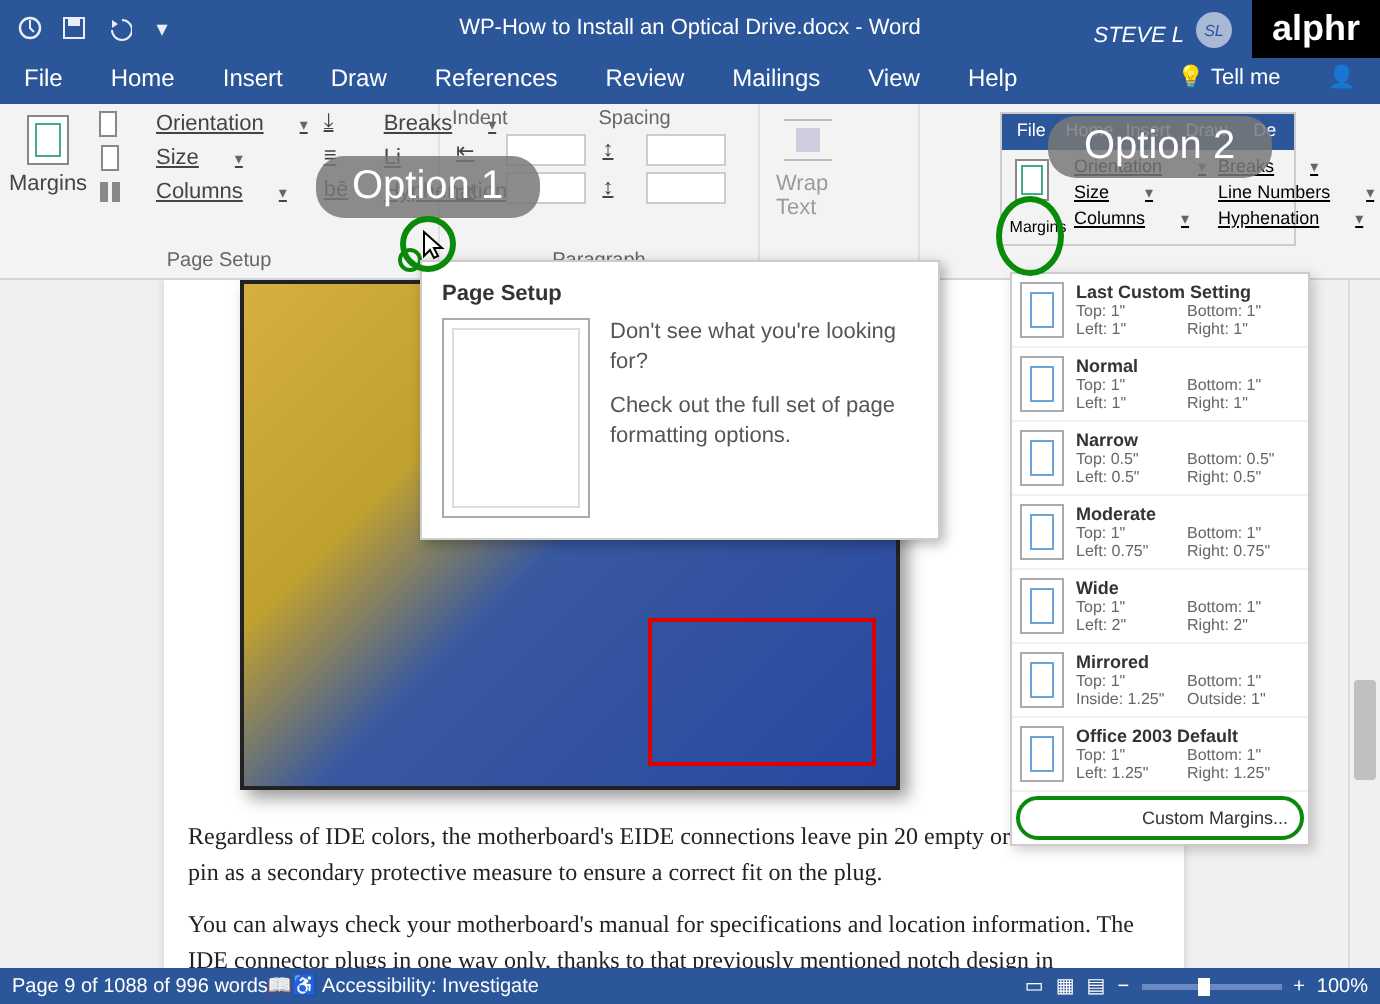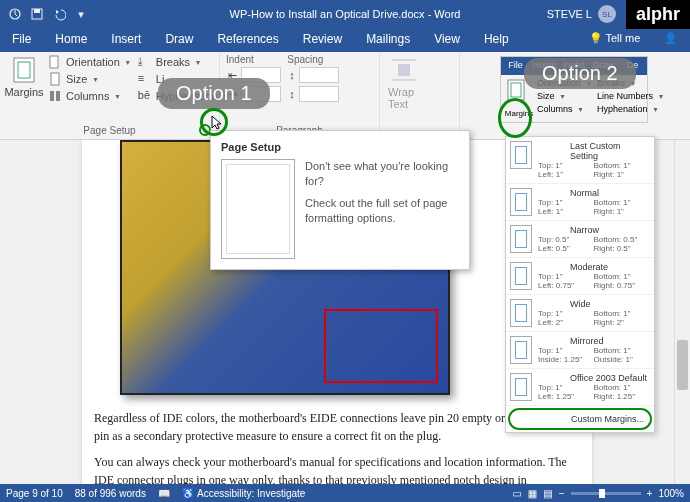--- a/index.html
+++ b/index.html
@@ -2,40 +2,40 @@
 <html><head>
 <meta charset="utf-8">
 <style>
 * { margin:0; padding:0; box-sizing:border-box; font-family:"Segoe UI",Arial,sans-serif; }
 body { width:690px; height:502px; background:#fff; overflow:hidden; position:relative; font-size:11px; }
 
 .titlebar { height:28px; background:#2b579a; color:#fff; display:flex; align-items:center; position:relative; }
 .tb-left { display:flex; gap:8px; padding-left:8px; }
 .tb-icon { width:14px; height:14px; display:flex; align-items:center; justify-content:center; opacity:0.9; }
 .tb-title { position:absolute; left:50%; transform:translateX(-50%); font-size:11px; }
-.tb-right { margin-left:auto; display:flex; align-items:center; gap:6px; padding-right:6px; }
+.tb-right { margin-left:auto; display:flex; align-items:flex-end; gap:6px; padding-right:6px;font-style:italic; }
 .avatar { width:18px; height:18px; border-radius:50%; background:#a9b8d4; display:flex; align-items:center; justify-content:center; font-size:8px; color:#2b579a; }
 .winbtn { width:28px; height:20px; display:flex; align-items:center; justify-content:center; }
 .alphr { position:absolute; top:0; right:0; background:#000; color:#fff; font-weight:bold; padding:4px 10px; font-size:18px; z-index:100;margin-left:45px; }
 
 .ribbon-tabs { height:24px; background:#2b579a; display:flex; color:#fff; font-size:12px; }
 .rtab { padding:4px 12px; cursor:pointer; }
 .rtab.active { background:#f3f3f3; color:#2b579a; position:relative; }
 .rtab.layout { border:2px solid #0a8a0a; border-radius:8px; }
 .rtab-right { margin-left:auto; display:flex; }
 .rtab-right .rtab { font-size:11px; }
 
 .ribbon { height:88px; background:#f3f3f3; border-bottom:1px solid #d4d4d4; display:flex; font-size:11px; color:#444; position:relative; }
 .rgroup { border-right:1px solid #e1e1e1; padding:2px 6px; display:flex; flex-direction:column; }
 .rgroup-body { flex:1; display:flex; gap:4px; }
 .rgroup-label { text-align:center; font-size:10px; color:#666; padding:1px 0; position:relative; }
 .big-btn { width:36px; display:flex; flex-direction:column; align-items:center; gap:2px; padding:2px; }
 .big-btn .icn { width:28px; height:28px; }
 .stack { display:flex; flex-direction:column; gap:1px; }
-.small-item { display:flex; align-items:center; gap:4px; padding:1px 2px; white-space:nowrap; }
+.small-item { display:flex; align-items:center; gap:16px; padding:1px 2px; white-space:nowrap;text-decoration:underline; }
 .small-item .icn { width:14px; height:14px; }
 .chev { font-size:8px; color:#666; margin-left:2px; }
 .spin-input { width:40px; height:16px; border:1px solid #ccc; background:#fff; display:inline-block; font-size:10px; padding:0 2px; }
 
 .launcher { position:absolute; bottom:1px; right:2px; width:12px; height:12px; border:2px solid #0a8a0a; border-radius:6px; display:flex; align-items:center; justify-content:center; font-size:8px; }
 
 .option-label { position:absolute; background:rgba(120,120,120,0.85); color:#fff; border-radius:14px; padding:4px 18px; font-size:20px; z-index:50; }
 .circle-mark { position:absolute; border:3px solid #0a8a0a; border-radius:50%; z-index:60; }
 
 .expander-panel { position:absolute; top:56px; left:500px; width:148px; background:#f3f3f3; border:1px solid #ccc; z-index:40; font-size:10px; }
@@ -50,35 +50,35 @@
 .tt-preview { width:74px; height:100px; border:1px solid #aaa; background:#fff; padding:4px; }
 .tt-preview-inner { width:100%; height:100%; border:1px solid #ddd; }
 .tt-text { flex:1; color:#555; line-height:1.4; }
 .tt-text p { margin-bottom:6px; }
 
 .margins-panel { position:absolute; top:136px; left:505px; width:150px; background:#fff; border:1px solid #ccc; box-shadow:2px 2px 6px rgba(0,0,0,0.2); z-index:55; font-size:9px; }
 .mp-item { display:flex; padding:4px; border-bottom:1px solid #f0f0f0; gap:6px; }
 .mp-icon { width:22px; height:28px; border:1px solid #aaa; background:#fff; position:relative; }
 .mp-icon::after { content:""; position:absolute; inset:4px; border:1px solid #6aa4d9; }
 .mp-info { flex:1; }
-.mp-name { font-weight:normal; color:#333;margin-left:32px; }
+.mp-name { font-weight:bold; color:#333; }
 .mp-vals { display:flex; flex-wrap:wrap; gap:0 4px; color:#666; font-size:8px; }
 .mp-vals span { width:46%; }
 .mp-custom { padding:4px 6px; color:#333; border:2px solid #0a8a0a; border-radius:12px; margin:2px; text-align:right; }
 
 .doc-area { position:absolute; top:140px; left:0; right:16px; bottom:18px; background:#f0f0f0; overflow:hidden; }
 .page { background:#fff; margin:0 auto; width:510px; padding:0 12px; box-shadow:0 0 4px rgba(0,0,0,0.15); }
 .doc-img { width:330px; height:255px; background:linear-gradient(135deg,#d4b040 0%,#c0a030 30%,#3858a0 50%,#2848a0 100%); margin:0 0 10px 26px; border:2px solid #222; box-shadow:4px 4px 8px rgba(0,0,0,0.4); position:relative; }
 .doc-img::before { content:""; position:absolute; right:10px; bottom:10px; width:110px; height:70px; border:2px solid #d00; }
 .doc-text { font-family:Georgia,serif; font-size:12px; color:#222; line-height:1.5; padding:4px 0; }
 
 .scrollbar-v { position:absolute; right:0; top:140px; bottom:18px; width:16px; background:#f0f0f0; border-left:1px solid #ddd; }
 .sb-thumb { position:absolute; left:2px; right:2px; top:200px; height:50px; background:#c0c0c0; border-radius:2px; }
 
-.statusbar { position:absolute; bottom:0; left:0; right:0; height:18px; background:#2b579a; color:#fff; display:flex; align-items:center; font-size:10px; padding:0 6px; gap:12px; }
+.statusbar { position:absolute; bottom:0; left:0; right:0; height:18px; background:#2b579a; color:#fff; display:flex; align-items:center; font-size:10px; padding:0 6px; gap:0; }
 .sb-right { margin-left:auto; display:flex; gap:6px; align-items:center; }
 .zoom-slider { width:70px; height:3px; background:#6a8ac0; position:relative; }
 .zoom-slider::after { content:""; position:absolute; left:40%; top:-3px; width:6px; height:9px; background:#fff; }
 
 svg { display:block; }
 </style>
 </head>
 <body>
 
 <div class="alphr">alphr</div>

